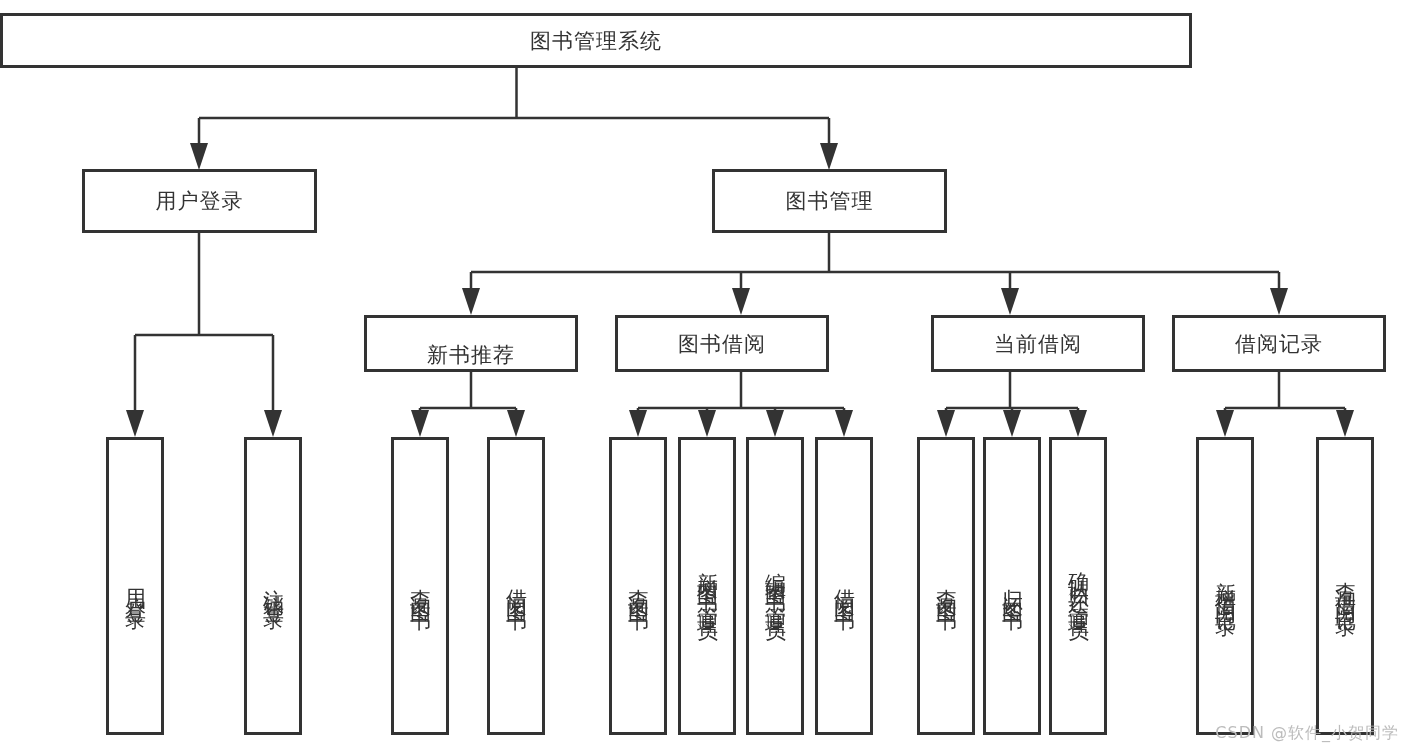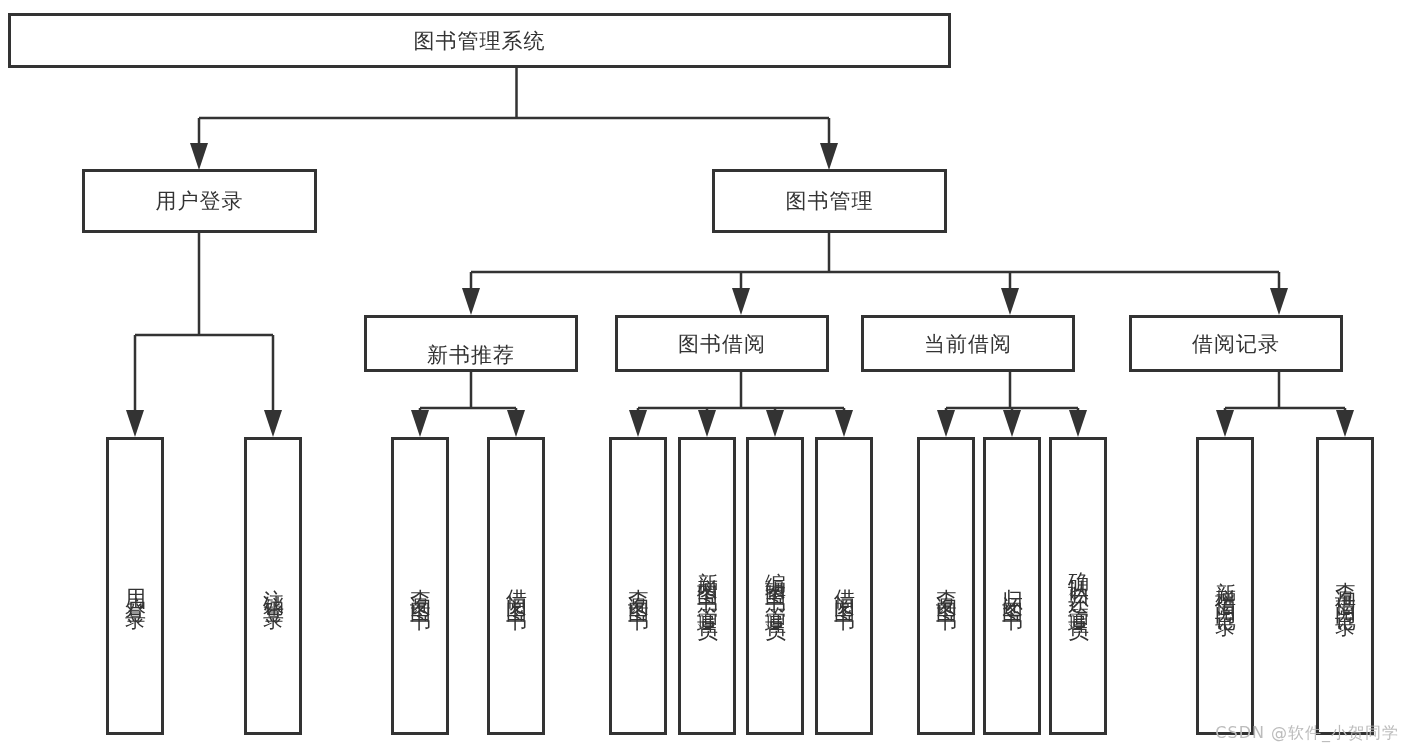--- a/index.html
+++ b/index.html
@@ -22,25 +22,25 @@
   }
   .vbox{
     position:absolute;box-sizing:border-box;border:3px solid var(--line);
     background:var(--box-bg);width:58px;height:298px;top:437px;
     display:flex;align-items:center;justify-content:center;font-size:21px;
   }
   .vbox span{
     writing-mode:vertical-lr;text-orientation:mixed;line-height:1;
     letter-spacing:7px;white-space:nowrap;
   }
-  .root{left:8px;top:13px;width:943px;height:55px;}
+  .root{left:0;top:13px;width:1192px;height:55px;}
   .l2a{left:82px;top:169px;width:235px;height:64px;}
   .l2b{left:712px;top:169px;width:235px;height:64px;}
   .l3{top:315px;width:214px;height:57px;}
-  .l3a{left:364px;align-items:flex-end;} .l3b{left:615px;font-family:Liberation Mono, monospace;} .l3c{left:861px;} .l3d{left:1129px;}
+  .l3a{left:364px;align-items:flex-end;} .l3b{left:615px;font-family:Liberation Mono, monospace;} .l3c{left:931px;} .l3d{left:1172px;}
   .g1a{left:106px;} .g1b{left:244px;}
   .g2a{left:391px;} .g2b{left:487px;}
   .g3a{left:609px;} .g3b{left:678px;} .g3c{left:746px;} .g3d{left:815px;}
   .g4a{left:917px;} .g4b{left:983px;} .g4c{left:1049px;}
   .g5a{left:1196px;} .g5b{left:1316px;}
   .watermark{
     position:absolute;right:6px;bottom:3px;font-size:16px;color:var(--wm);
     letter-spacing:1px;white-space:nowrap;
   }
 </style>

